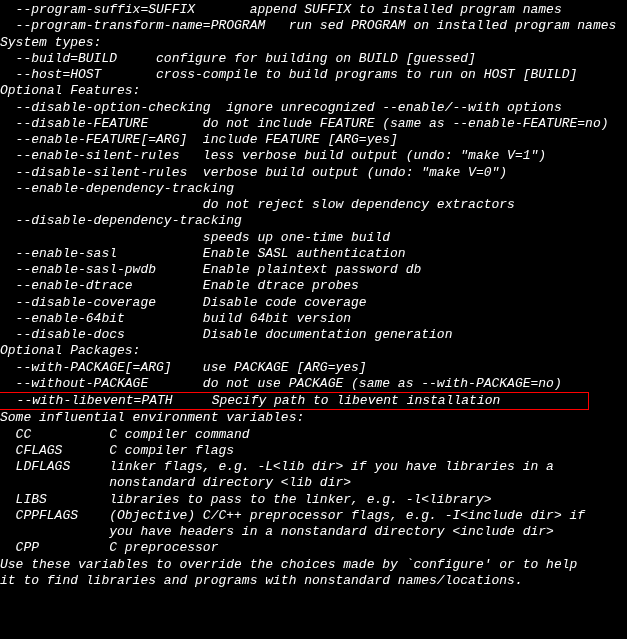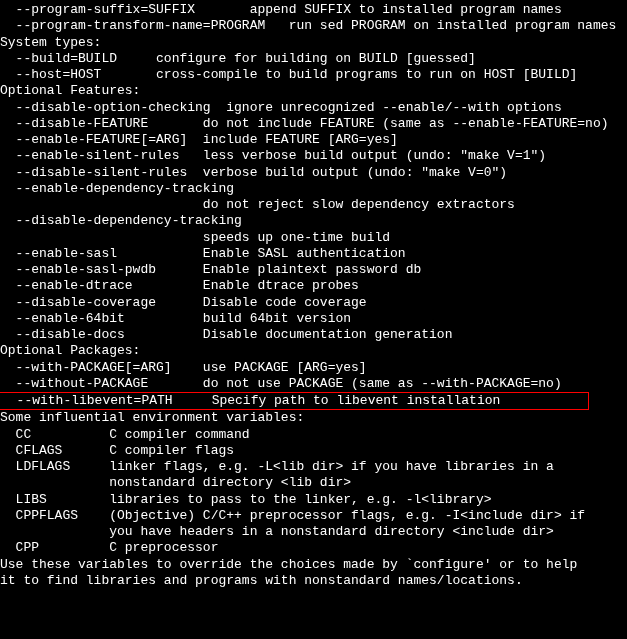--- a/index.html
+++ b/index.html
@@ -13,21 +13,21 @@
     width: 627px;
     height: 639px;
     overflow: hidden;
   }
   pre {
     margin: 0;
     padding: 2px 0 0 0;
     white-space: pre;
     font-family: inherit;
   }
-  .line { display: block; }
+  .line { display: block; font-style: italic; }
   .highlight-box {
     border: 1px solid #ff0000;
     display: inline-block;
     box-sizing: border-box;
     padding: 0px 2px 0px 2px;
     margin-left: -2px;
   }
 </style>
 </head>
 <body>

